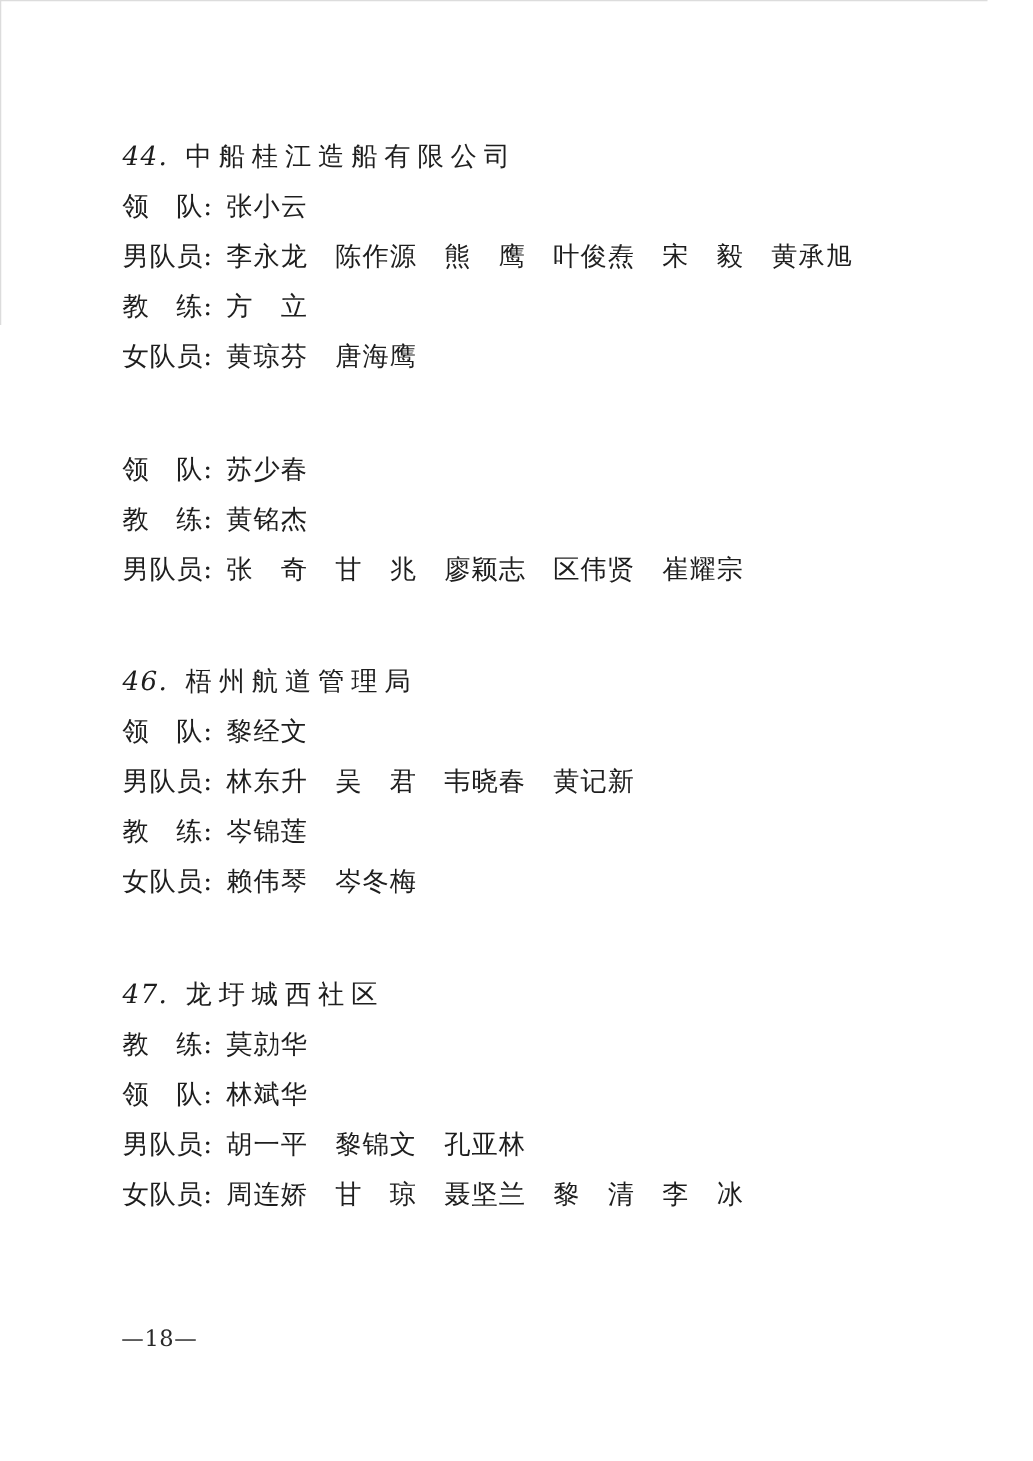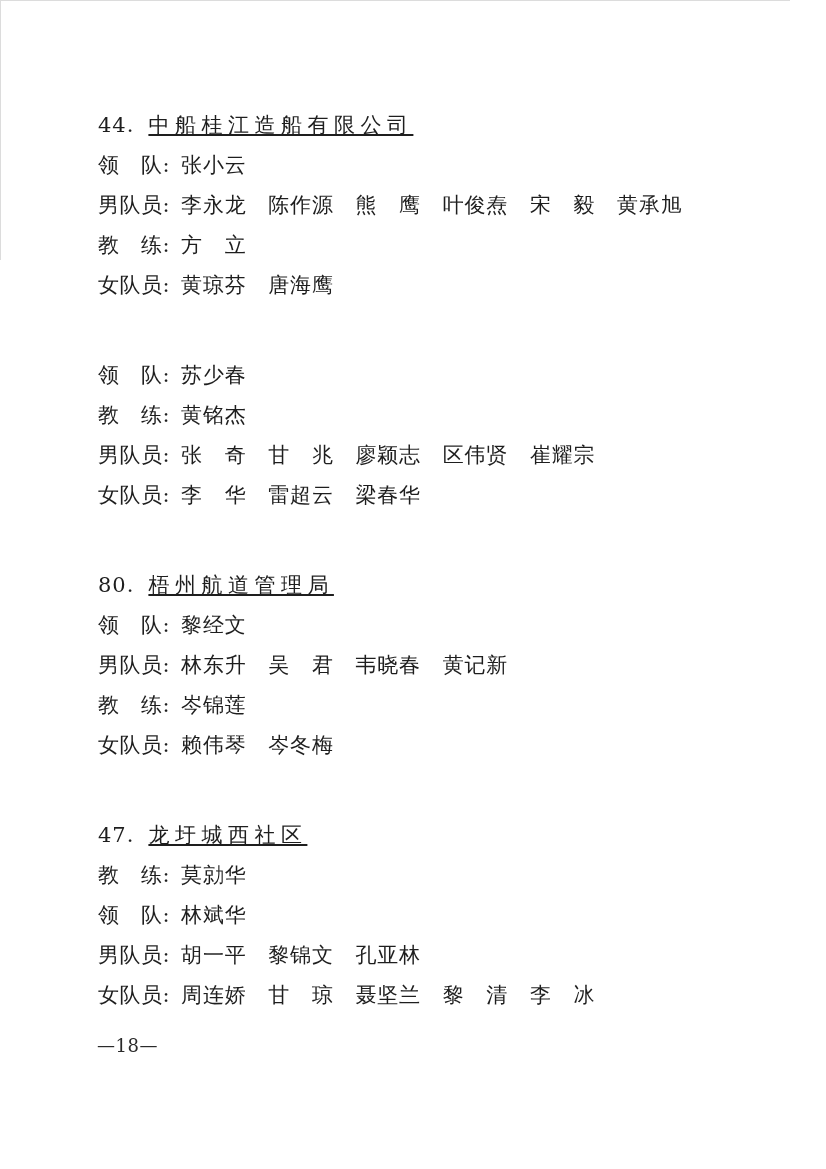--- a/index.html
+++ b/index.html
@@ -20,26 +20,26 @@
     width: 1px; height: 260px; background: #dcdcdc;
   }
   .content {
     position: absolute; left: 98px; top: 105px; width: 680px;
   }
   .team { margin-bottom: 50px; }
   .team-title, .team-row {
     height: 40px; line-height: 40px;
     font-size: 21px; white-space: nowrap;
   }
-  .team-number { margin-right: 14px; letter-spacing: 1px; }
-  .team-name  { letter-spacing: 5.5px; text-decoration: underline; }
+  .team-number { margin-right: 14px; letter-spacing: 1px; font-style: italic; }
+  .team-name  { letter-spacing: 5.5px; }
   .row-label  { margin-right: 11px; letter-spacing: 0.5px; }
   .row-value  { letter-spacing: 0.8px; margin-top: 44px; }
   .page-footer {
-    position: absolute; left: 97px; top: 1032px;
+    position: absolute; left: 97px; top: 1058px;
     height: 28px; line-height: 28px;
     font-size: 18px; letter-spacing: 0.5px;
     color: #2a2a2a;
   }
 </style>
 </head>
 <body>
 
 <div class="scan-edge-top"></div>
 <div class="scan-edge-left"></div>
@@ -67,28 +67,25 @@
   <section class="team">
     <div class="team-row">
       <span class="row-label">领　队:</span><span class="row-value">苏少春</span>
     </div>
     <div class="team-row">
       <span class="row-label">教　练:</span><span class="row-value">黄铭杰</span>
     </div>
     <div class="team-row">
       <span class="row-label">男队员:</span><span class="row-value">张　奇　甘　兆　廖颖志　区伟贤　崔耀宗</span>
     </div>
-    <div class="team-row">
-      <span class="row-label">女队员:</span><span class="row-value">李　华　雷超云　梁春华</span>
-    </div>
   </section>
 
   <section class="team">
     <div class="team-title">
-      <span class="team-number">80.</span><span class="team-name">梧州航道管理局</span>
+      <span class="team-number">46.</span><span class="team-name">梧州航道管理局</span>
     </div>
     <div class="team-row">
       <span class="row-label">领　队:</span><span class="row-value">黎经文</span>
     </div>
     <div class="team-row">
       <span class="row-label">男队员:</span><span class="row-value">林东升　吴　君　韦晓春　黄记新</span>
     </div>
     <div class="team-row">
       <span class="row-label">教　练:</span><span class="row-value">岑锦莲</span>
     </div>

